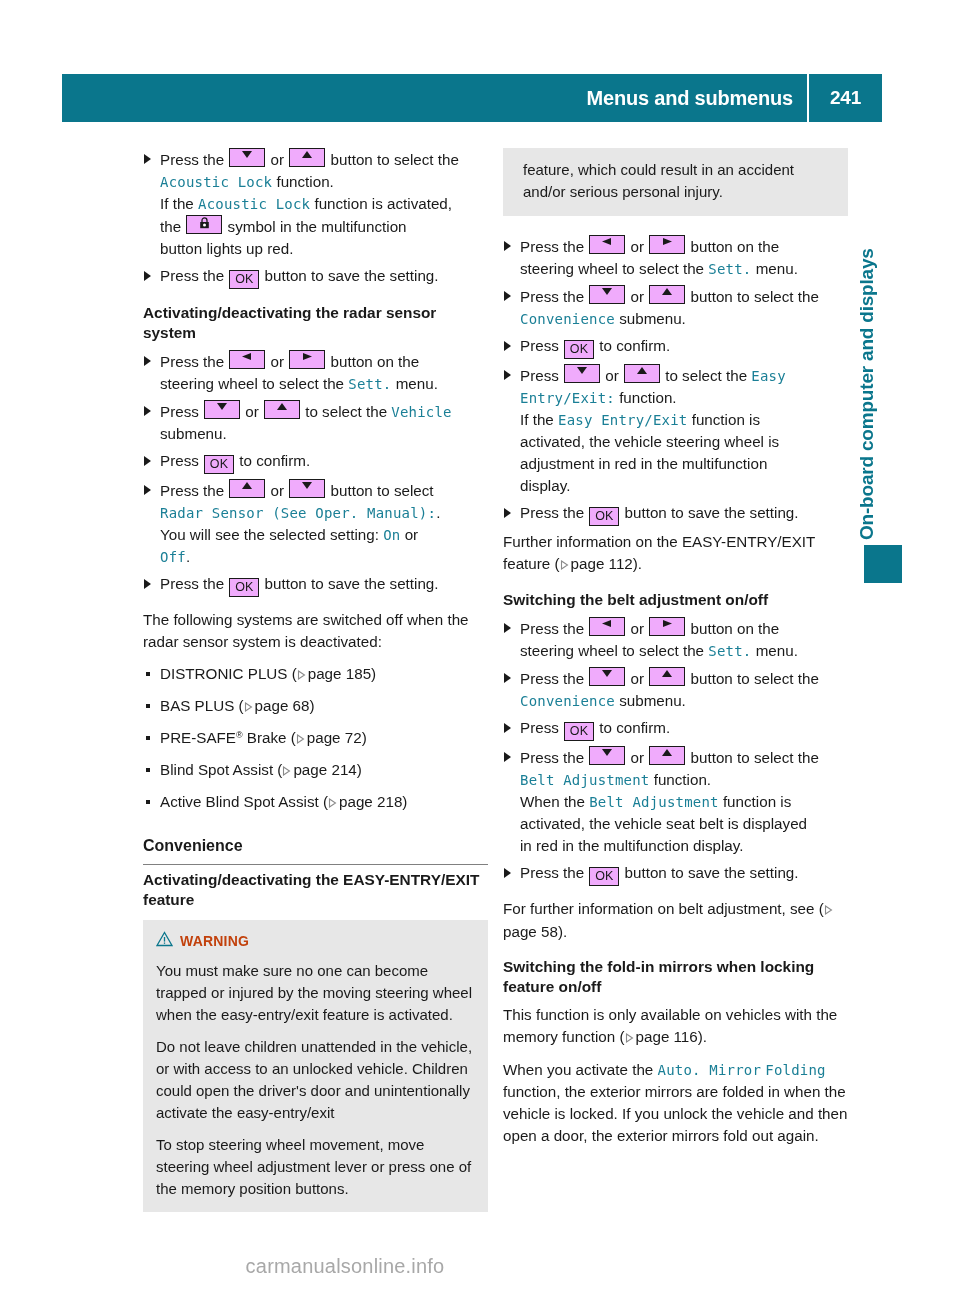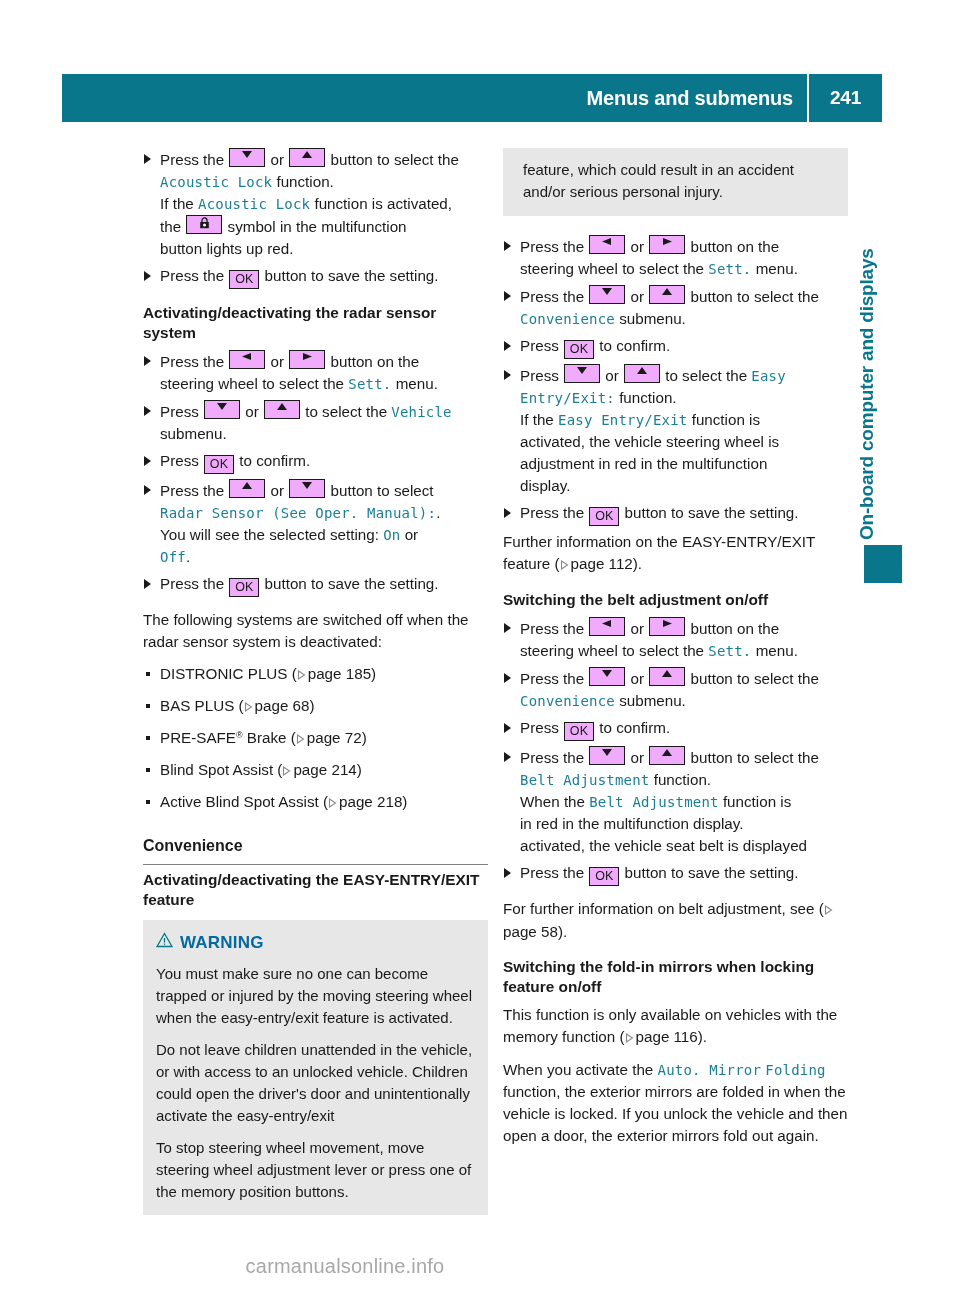--- a/index.html
+++ b/index.html
@@ -196,23 +196,23 @@
     padding-bottom: 13px;
     padding-left: 20px;
   }
   .warn-head {
     display: flex;
     align-items: center;
     gap: 7px;
     margin-bottom: 7px;
   }
   .warn-title {
-    font-size: 17px;
-    font-weight: bold;
-    color: #0369a1;
+    font-size: 14px;
+    font-weight: bold;
+    color: #c2410c;
     letter-spacing: 0.2px;
   }
   .warnbox p { margin: 0 0 10px 0; }
   .warnbox p:last-child { margin-bottom: 0; }
 
   
   .watermark {
     position: absolute;
     left: 0;
     top: 1255px;
@@ -411,22 +411,22 @@
   </div>
 
   <div class="step">
     <span>Press the </span><span class="key"><svg width="12" height="9" viewBox="0 0 12 9">
           <polygon points="1,1 11,1 6,8" fill="#1a1a1a"></polygon>
         </svg></span><span> or </span><span class="key"><svg width="12" height="9" viewBox="0 0 12 9">
           <polygon points="6,1 11,8 1,8" fill="#1a1a1a"></polygon>
         </svg></span><span> button to select the</span>
     <span class="sub-line"><span class="mono">Belt Adjustment</span><span> function.</span></span>
     <span class="sub-line"><span>When the </span><span class="mono">Belt Adjustment</span><span> function is</span></span>
+    <span class="sub-line">activated, the vehicle seat belt is displayed</span>
     <span class="sub-line">in red in the multifunction display.</span>
-    <span class="sub-line">activated, the vehicle seat belt is displayed</span>
   </div>
 
   <div class="step">
     <span>Press the </span><span class="key ok">OK</span><span> button to save the setting.</span>
   </div>
 
   <p class="para" style="margin-top:12px;"><span>For further information on belt adjustment, see (</span><span class="tri-outline"><svg width="9" height="10" viewBox="0 0 9 10">
           <polygon points="1.5,1 7.5,5 1.5,9" fill="none" stroke="#8a8a8a" stroke-width="1.1"></polygon>
         </svg></span><span>page 58</span><span>).</span></p>
 

